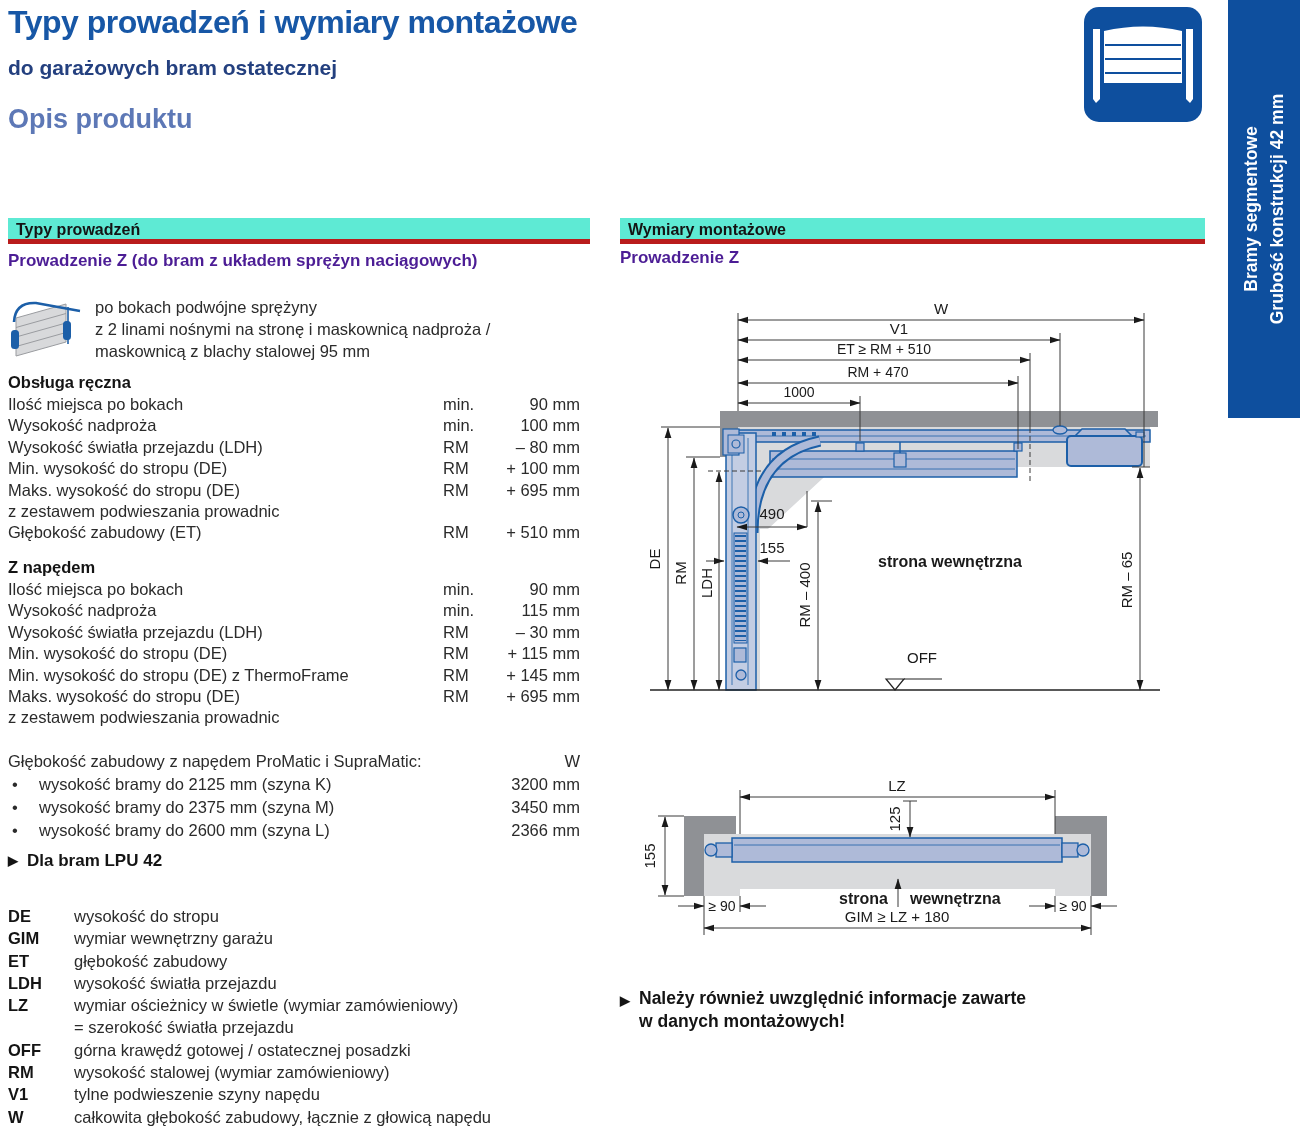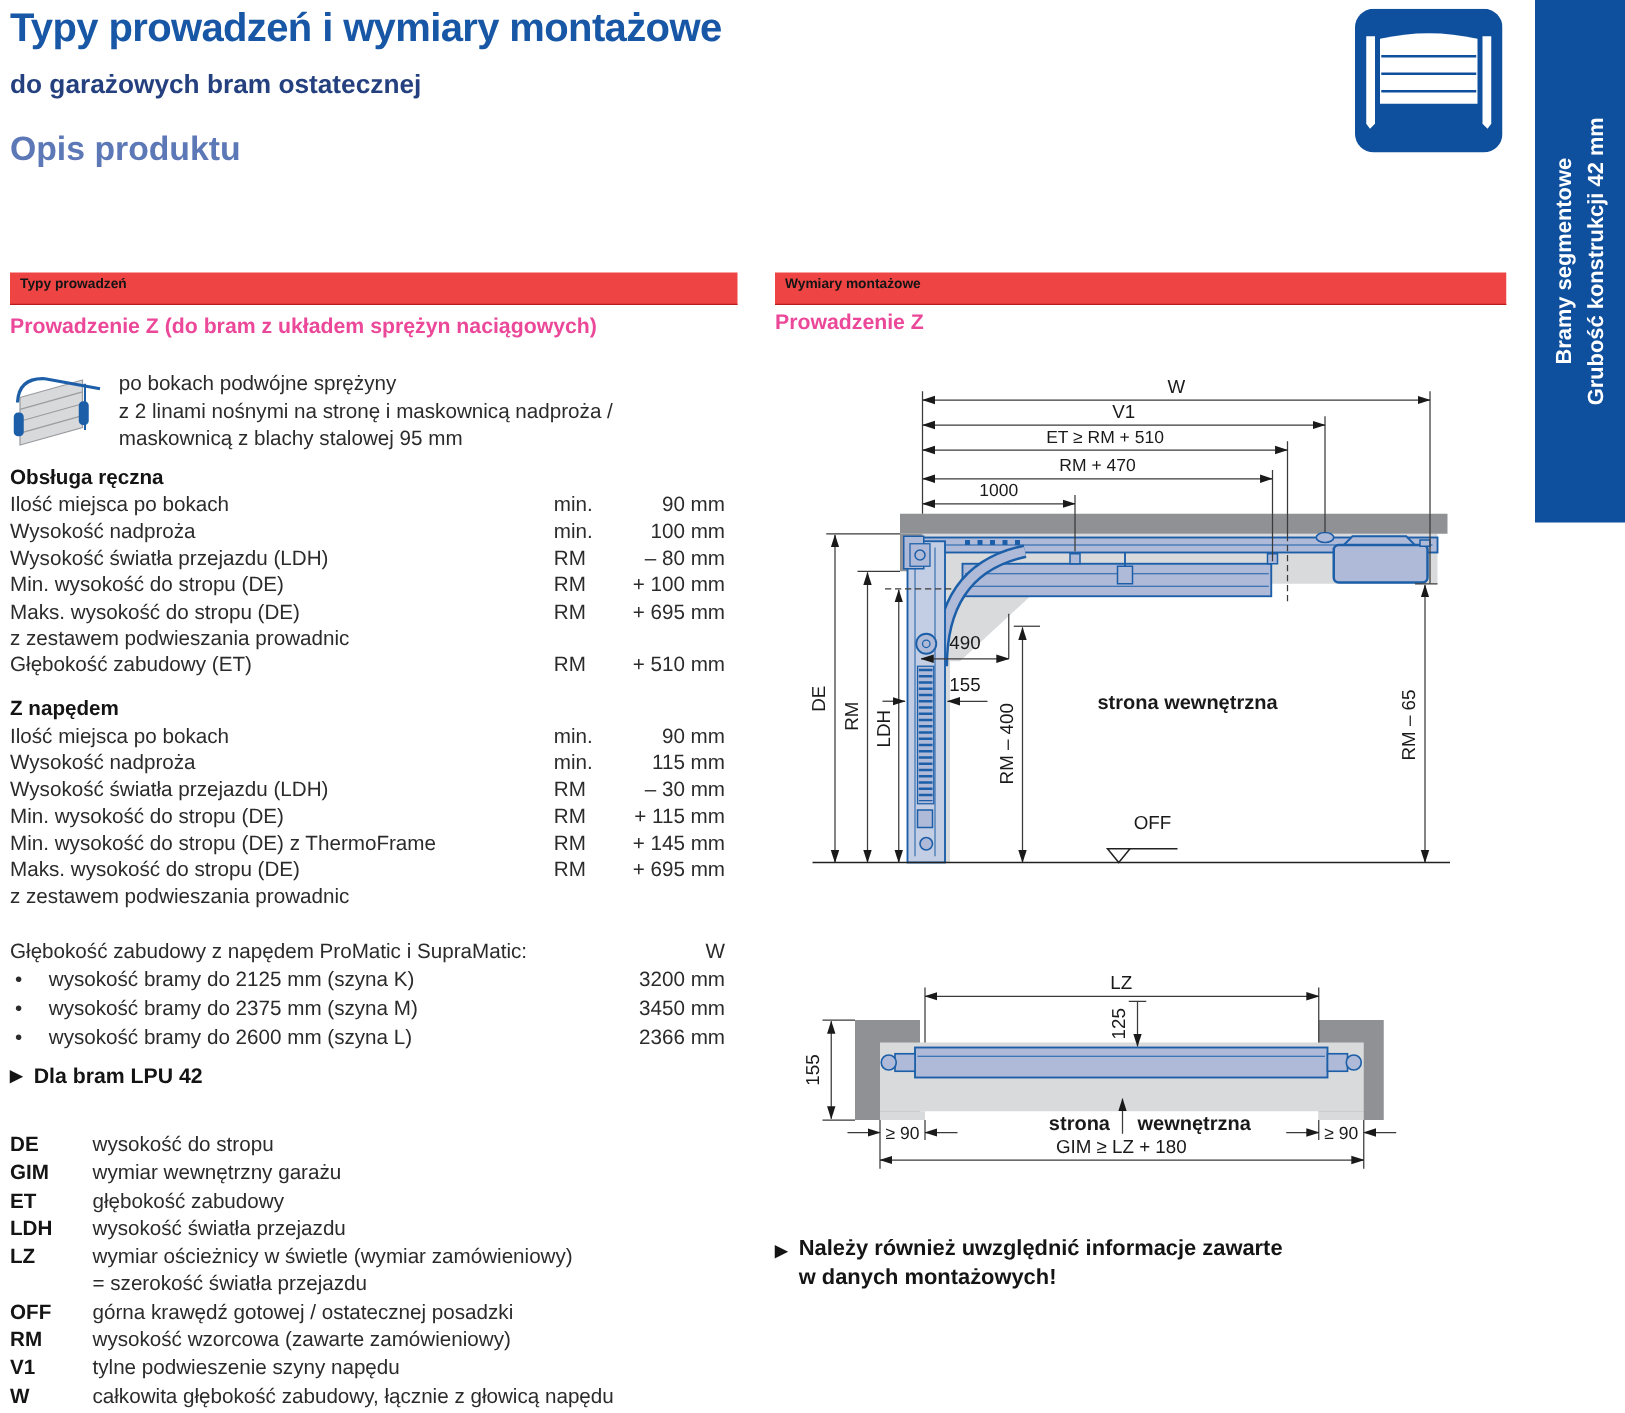--- a/index.html
+++ b/index.html
@@ -7,27 +7,27 @@
     width:1300px;height:1130px;position:relative;overflow:hidden;
     background:#ffffff;color:#1a1a1a;
     font-family:"Liberation Sans", sans-serif;
   }
   .abs{position:absolute;}
   
   .page-title{left:8px;top:4px;font-size:32px;font-weight:bold;color:#1757a6;letter-spacing:-0.5px;}
   .page-subtitle{left:8px;top:56px;font-size:21px;font-weight:bold;color:#24407f;}
   .section-title{left:8px;top:104px;font-size:27px;font-weight:bold;color:#5d78b6;}
   .bar{
-    height:26px;background:#ef4444;border-bottom:1px solid #b91c1c;
-    font-size:11px;font-weight:bold;color:#141414;
+    height:26px;background:#5eead4;border-bottom:5px solid #b91c1c;
+    font-size:16px;font-weight:bold;color:#141414;
     box-sizing:border-box;padding:3px 0 0 8px;
   }
   .bar-left{left:8px;top:218px;width:582px;}
   .bar-right{left:620px;top:218px;width:585px;}
-  .subhead{font-size:17px;font-weight:bold;color:#ec4899;}
+  .subhead{font-size:17px;font-weight:bold;color:#4c1d95;}
   .subhead-left{left:8px;top:251px;}
   .subhead-right{left:620px;top:248px;}
   
   .intro-text{left:95px;top:296px;width:480px;font-size:16.5px;line-height:22px;color:#2b2b2b;}
   .tbl{width:572px;font-size:16.5px;color:#2b2b2b;}
   .tbl .t-title{font-weight:bold;color:#141414;line-height:21px;margin-bottom:1px;}
   .row{display:flex;line-height:21.4px;}
   .row .lbl{flex:1;}
   .row .ref{width:50px;}
   .row .val{width:87px;text-align:right;}
@@ -241,21 +241,21 @@
   <div class="row">
       <span class="abbr"></span>
       <span class="def">= szerokość światła przejazdu</span>
     </div>
   <div class="row">
       <span class="abbr">OFF</span>
       <span class="def">górna krawędź gotowej / ostatecznej posadzki</span>
     </div>
   <div class="row">
       <span class="abbr">RM</span>
-      <span class="def">wysokość wzorcowa (zawarte zamówieniowy)</span>
+      <span class="def">wysokość stalowej (wymiar zamówieniowy)</span>
     </div>
   <div class="row">
       <span class="abbr">V1</span>
       <span class="def">tylne podwieszenie szyny napędu</span>
     </div>
   <div class="row">
       <span class="abbr">W</span>
       <span class="def">całkowita głębokość zabudowy, łącznie z głowicą napędu</span>
     </div>
 </div>

